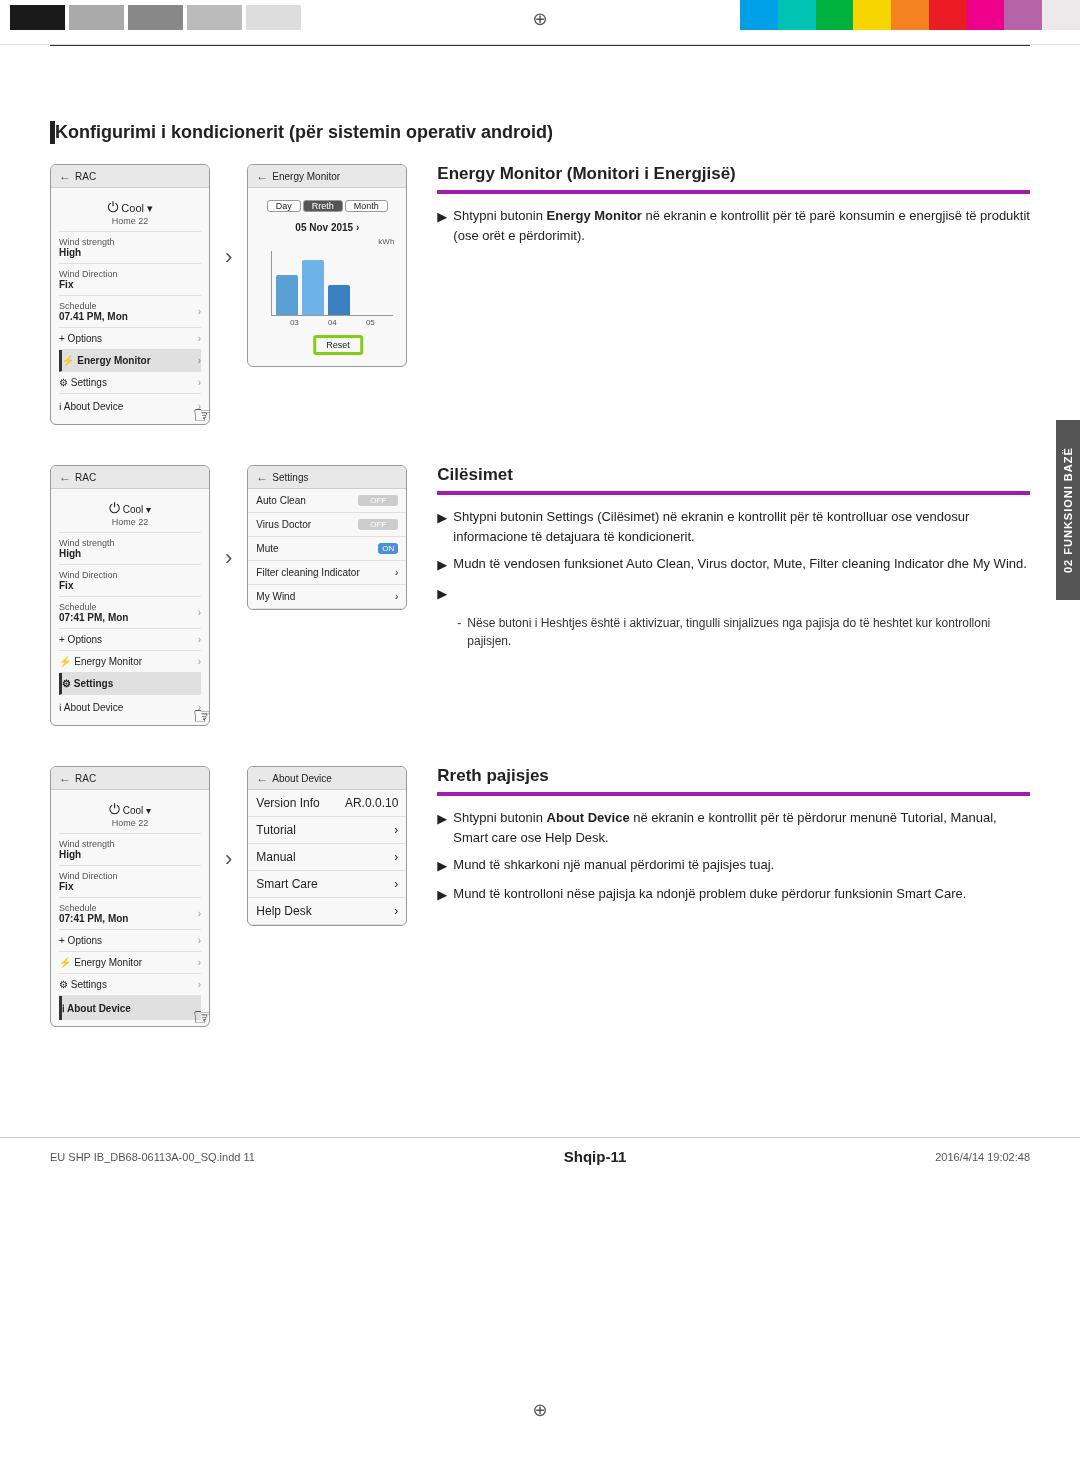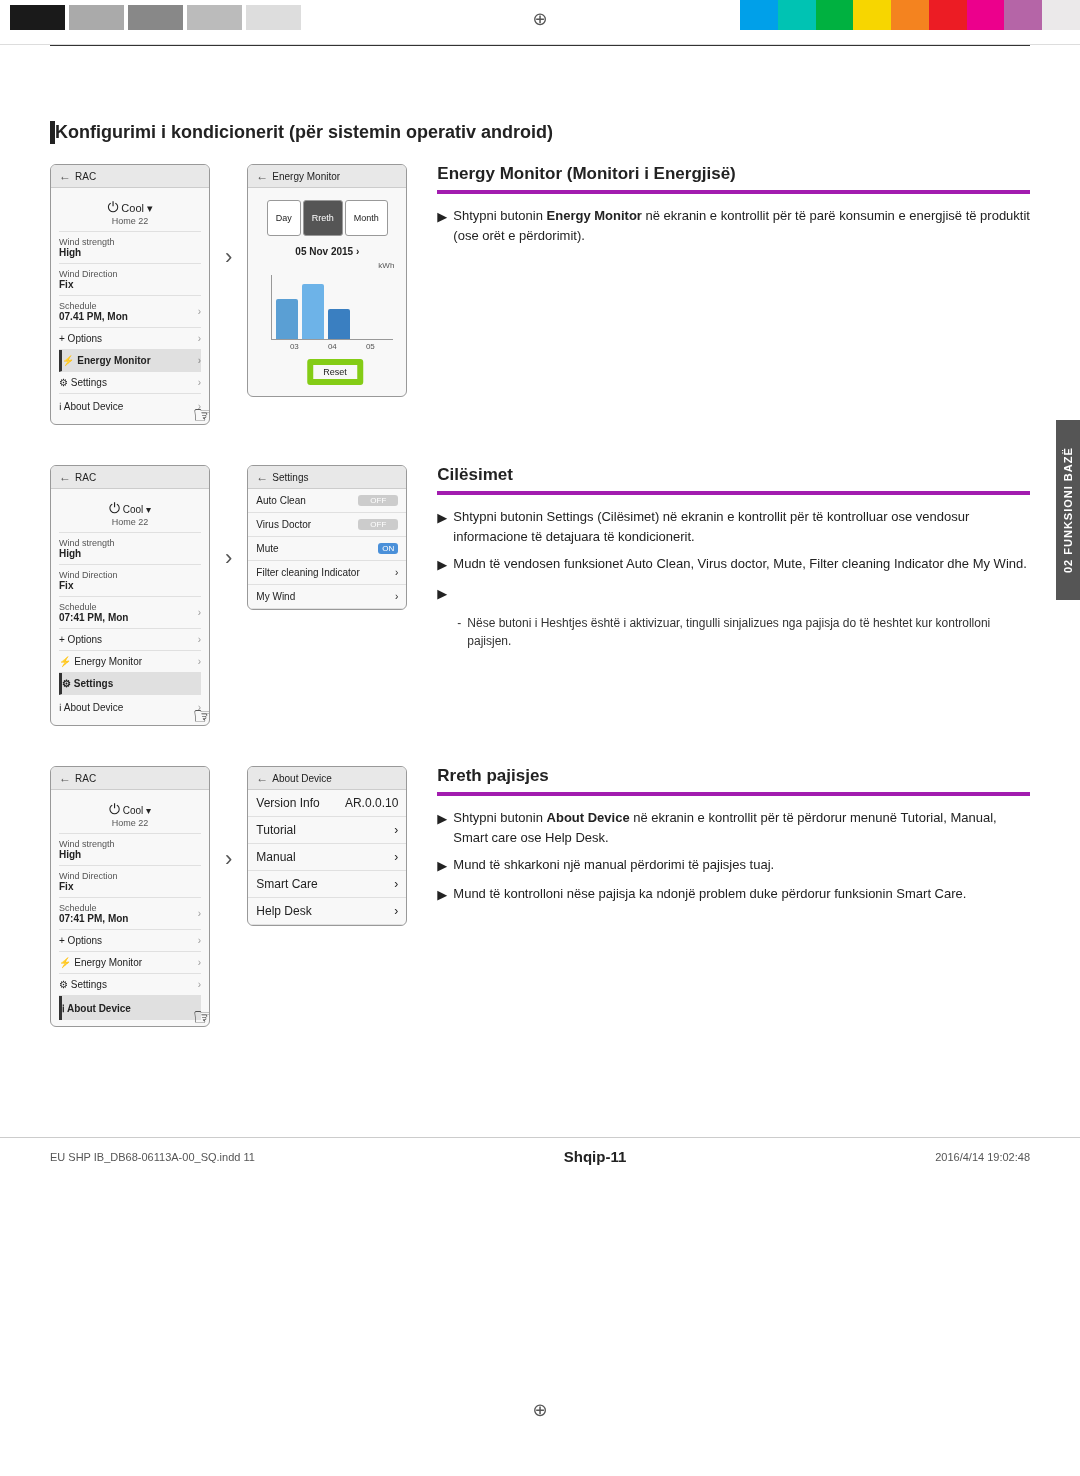--- a/index.html
+++ b/index.html
@@ -145,21 +145,21 @@
     
     .energy-screen { width: 160px; }
     .energy-tabs {
       display: flex;
       justify-content: center;
       gap: 2px;
       margin: 6px 0;
     }
     .energy-tab {
       font-size: 9px;
-      padding: 12px 8px;
+      padding: 0 8px;
       border: 1px solid #999;
       border-radius: 3px;
       background: #fff;
     }
     .energy-tab.active { background: #555; color: #fff; }
 
     .energy-date {
       text-align: center;
       font-size: 10px;
       font-weight: bold;
@@ -189,21 +189,21 @@
       justify-content: space-around;
       padding: 2px 4px;
       font-size: 8px;
       color: #555;
     }
 
     .reset-btn {
       text-align: center;
       margin: 5px 0;
       font-size: 9px;
-      border: 6px solid #84cc16;
+      border: 3px solid #84cc16;
       padding: 2px 10px;
       display: inline-block;
       border-radius: 3px;
       margin-left: 50%;
       transform: translateX(-50%);
     }
 
     
     .settings-row {
       display: flex;

